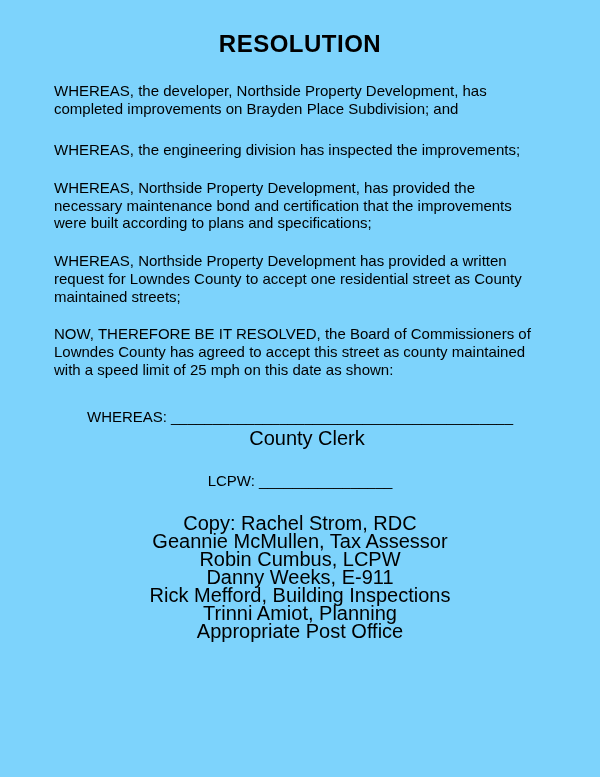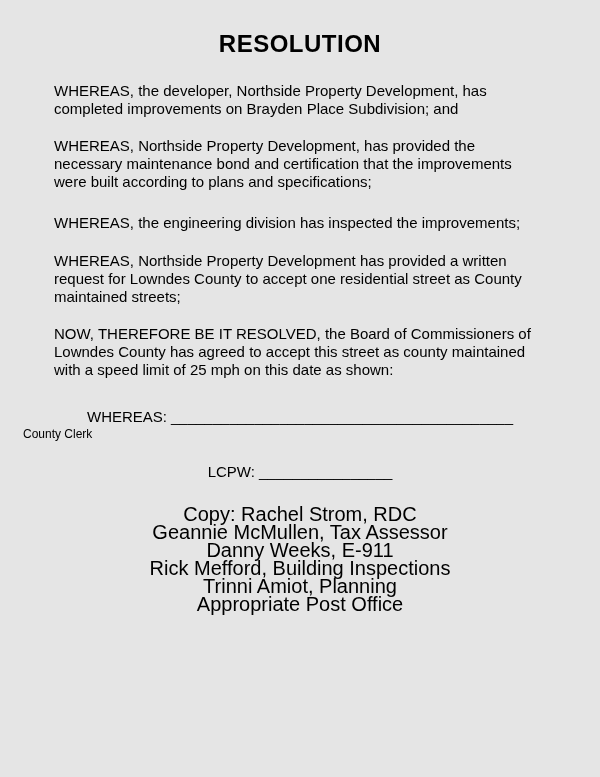--- a/index.html
+++ b/index.html
@@ -4,21 +4,21 @@
 <style>
   html, body {
     margin: 0;
     padding: 0;
     background: #ffffff;
   }
   .page {
     position: relative;
     width: 600px;
     height: 777px;
-    background: #e5e5e5;
+    background: #7dd3fc;
     color: #000000;
     font-family: "Liberation Sans", "DejaVu Sans", sans-serif;
     overflow: hidden;
     box-sizing: border-box;
     padding-top: 30px;
   }
   .doc-title {
     margin: 0 auto 24px auto;
     text-align: center;
     font-size: 24px;
@@ -37,23 +37,23 @@
   .attest-row {
     margin-top: 30px;
     text-align: center;
     font-size: 15px;
     white-space: nowrap;
   }
   .attest-row .label {
     margin-right: 4px;
   }
   .clerk-line {
-    text-align: left;
-    font-size: 12px;
-    padding-left: 23px;
+    text-align: center;
+    font-size: 20px;
+    padding-left: 14px;
     margin-top: 2px;
   }
   .date-row {
     margin-top: 22px;
     text-align: center;
     font-size: 15px;
   }
   .date-row .label {
     margin-right: 4px;
   }
@@ -69,40 +69,41 @@
 </style>
 </head>
 <body>
 
 <div class="page">
 
   <h1 class="doc-title">RESOLUTION</h1>
 
   <p class="para">WHEREAS, the developer, Northside Property Development, has completed improvements on Brayden Place Subdivision; and</p>
 
+  <p class="para extra-gap">WHEREAS, the engineering division has inspected the improvements;</p>
+
   <p class="para">WHEREAS, Northside Property Development, has provided the necessary maintenance bond and certification that the improvements were built according to plans and specifications;</p>
-
-  <p class="para extra-gap">WHEREAS, the engineering division has inspected the improvements;</p>
 
   <p class="para">WHEREAS, Northside Property Development has provided a written request for Lowndes County to accept one residential street as County maintained streets;</p>
 
   <p class="para">NOW, THEREFORE BE IT RESOLVED, the Board of Commissioners of Lowndes County has agreed to accept this street as county maintained with a speed limit of 25 mph on this date as shown:</p>
 
   <div class="attest-row">
     <span class="label">WHEREAS:</span><span>_________________________________________</span>
   </div>
 
   <div class="clerk-line">County Clerk</div>
 
   <div class="date-row">
     <span class="label">LCPW:</span><span>________________</span>
   </div>
 
   <div class="copy-block">
     <div>Copy: Rachel Strom, RDC</div>
     <div>Geannie McMullen, Tax Assessor</div>
+    <div>Robin Cumbus, LCPW</div>
     <div>Danny Weeks, E-911</div>
     <div>Rick Mefford, Building Inspections</div>
     <div>Trinni Amiot, Planning</div>
     <div>Appropriate Post Office</div>
   </div>
 
 </div>
 
 </body></html>

